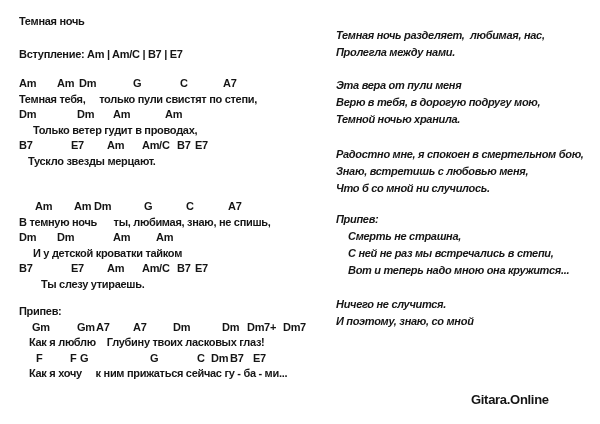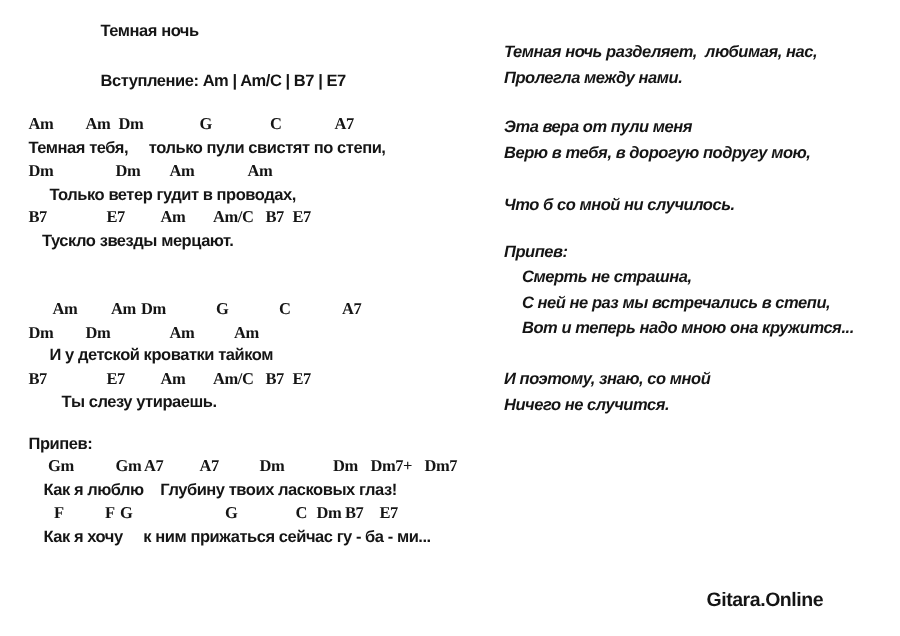--- a/index.html
+++ b/index.html
@@ -13,24 +13,24 @@
     font-size: 11px;
     letter-spacing: -0.3px;
     color: #151515;
     overflow: hidden;
     box-shadow: 0 0 4px rgba(0,0,0,0.25);
   }
   .col-left  { position: absolute; left: 19px;  top: 14px; width: 312px; }
   .col-right { position: absolute; left: 336px; top: 27px; width: 260px; font-style: italic; }
   .line { white-space: pre; height: 15.5px; line-height: 15.5px; }
   .col-right .line { height: 17px; line-height: 17px; }
-  .chords-line { position: relative; font-family: Liberation Serif, serif; }
+  .chords-line { position: relative; }
   .chord { position: absolute; top: 0; white-space: pre; }
   .gap { width: 100%; }
-  .title-line, .intro-line { white-space: pre; height: 15.5px; line-height: 15.5px; margin-left: 48px; }
+  .title-line, .intro-line { white-space: pre; height: 15.5px; line-height: 15.5px; }
   .footer-brand {
     position: absolute;
     left: 471px;
     top: 392px;
     font-size: 13px;
     letter-spacing: -0.3px;
   }
 </style>
 </head>
 <body>
@@ -44,48 +44,52 @@
     <div class="gap" style="height:14px"></div>
     <div id="left-lines">
         <div class="line chords-line"><span class="chord" style="left: 0px;">Am</span><span class="chord" style="left: 38px;">Am</span><span class="chord" style="left: 60px;">Dm</span><span class="chord" style="left: 114px;">G</span><span class="chord" style="left: 161px;">C</span><span class="chord" style="left: 204px;">A7</span></div>
         <div class="line lyric-line">Темная тебя,     только пули свистят по степи,</div>
         <div class="line chords-line"><span class="chord" style="left: 0px;">Dm</span><span class="chord" style="left: 58px;">Dm</span><span class="chord" style="left: 94px;">Am</span><span class="chord" style="left: 146px;">Am</span></div>
         <div class="line lyric-line" style="padding-left: 14px;">Только ветер гудит в проводах,</div>
         <div class="line chords-line"><span class="chord" style="left: 0px;">B7</span><span class="chord" style="left: 52px;">E7</span><span class="chord" style="left: 88px;">Am</span><span class="chord" style="left: 123px;">Am/C</span><span class="chord" style="left: 158px;">B7</span><span class="chord" style="left: 176px;">E7</span></div>
         <div class="line lyric-line" style="padding-left: 9px;">Тускло звезды мерцают.</div>
         <div class="gap" style="height: 30px;"></div>
         <div class="line chords-line"><span class="chord" style="left: 16px;">Am</span><span class="chord" style="left: 55px;">Am</span><span class="chord" style="left: 75px;">Dm</span><span class="chord" style="left: 125px;">G</span><span class="chord" style="left: 167px;">C</span><span class="chord" style="left: 209px;">A7</span></div>
+        <div class="line lyric-line">В темную ночь      ты, любимая, знаю, не спишь,</div>
         <div class="line chords-line"><span class="chord" style="left: 0px;">Dm</span><span class="chord" style="left: 38px;">Dm</span><span class="chord" style="left: 94px;">Am</span><span class="chord" style="left: 137px;">Am</span></div>
         <div class="line lyric-line" style="padding-left: 14px;">И у детской кроватки тайком</div>
         <div class="line chords-line"><span class="chord" style="left: 0px;">B7</span><span class="chord" style="left: 52px;">E7</span><span class="chord" style="left: 88px;">Am</span><span class="chord" style="left: 123px;">Am/C</span><span class="chord" style="left: 158px;">B7</span><span class="chord" style="left: 176px;">E7</span></div>
         <div class="line lyric-line" style="padding-left: 22px;">Ты слезу утираешь.</div>
         <div class="gap" style="height: 12px;"></div>
         <div class="line label-line">Припев:</div>
         <div class="line chords-line"><span class="chord" style="left: 13px;">Gm</span><span class="chord" style="left: 58px;">Gm</span><span class="chord" style="left: 77px;">A7</span><span class="chord" style="left: 114px;">A7</span><span class="chord" style="left: 154px;">Dm</span><span class="chord" style="left: 203px;">Dm</span><span class="chord" style="left: 228px;">Dm7+</span><span class="chord" style="left: 264px;">Dm7</span></div>
         <div class="line lyric-line" style="padding-left: 10px;">Как я люблю    Глубину твоих ласковых глаз!</div>
         <div class="line chords-line"><span class="chord" style="left: 17px;">F</span><span class="chord" style="left: 51px;">F</span><span class="chord" style="left: 61px;">G</span><span class="chord" style="left: 131px;">G</span><span class="chord" style="left: 178px;">C</span><span class="chord" style="left: 192px;">Dm</span><span class="chord" style="left: 211px;">B7</span><span class="chord" style="left: 234px;">E7</span></div>
         <div class="line lyric-line" style="padding-left: 10px;">Как я хочу     к ним прижаться сейчас гу - ба - ми...</div>
       </div>
   </div>
 
   <div class="col-right">
     <div id="right-lines">
         <div class="line lyric-line">Темная ночь разделяет,  любимая, нас,</div>
         <div class="line lyric-line">Пролегла между нами.</div>
         <div class="gap" style="height: 16px;"></div>
         <div class="line lyric-line">Эта вера от пули меня</div>
         <div class="line lyric-line">Верю в тебя, в дорогую подругу мою,</div>
+        <div class="line lyric-line">Темной ночью хранила.</div>
         <div class="gap" style="height: 18px;"></div>
+        <div class="line lyric-line">Радостно мне, я спокоен в смертельном бою,</div>
+        <div class="line lyric-line">Знаю, встретишь с любовью меня,</div>
         <div class="line lyric-line">Что б со мной ни случилось.</div>
         <div class="gap" style="height: 14px;"></div>
         <div class="line label-line">Припев:</div>
         <div class="line lyric-line" style="padding-left: 12px;">Смерть не страшна,</div>
         <div class="line lyric-line" style="padding-left: 12px;">С ней не раз мы встречались в степи,</div>
         <div class="line lyric-line" style="padding-left: 12px;">Вот и теперь надо мною она кружится...</div>
         <div class="gap" style="height: 17px;"></div>
+        <div class="line lyric-line">Ничего не случится.</div>
         <div class="line lyric-line">И поэтому, знаю, со мной</div>
-        <div class="line lyric-line">Ничего не случится.</div>
       </div>
   </div>
 
   <div class="footer-brand">Gitara.Online</div>
 
 </div>
 
 </body></html>

